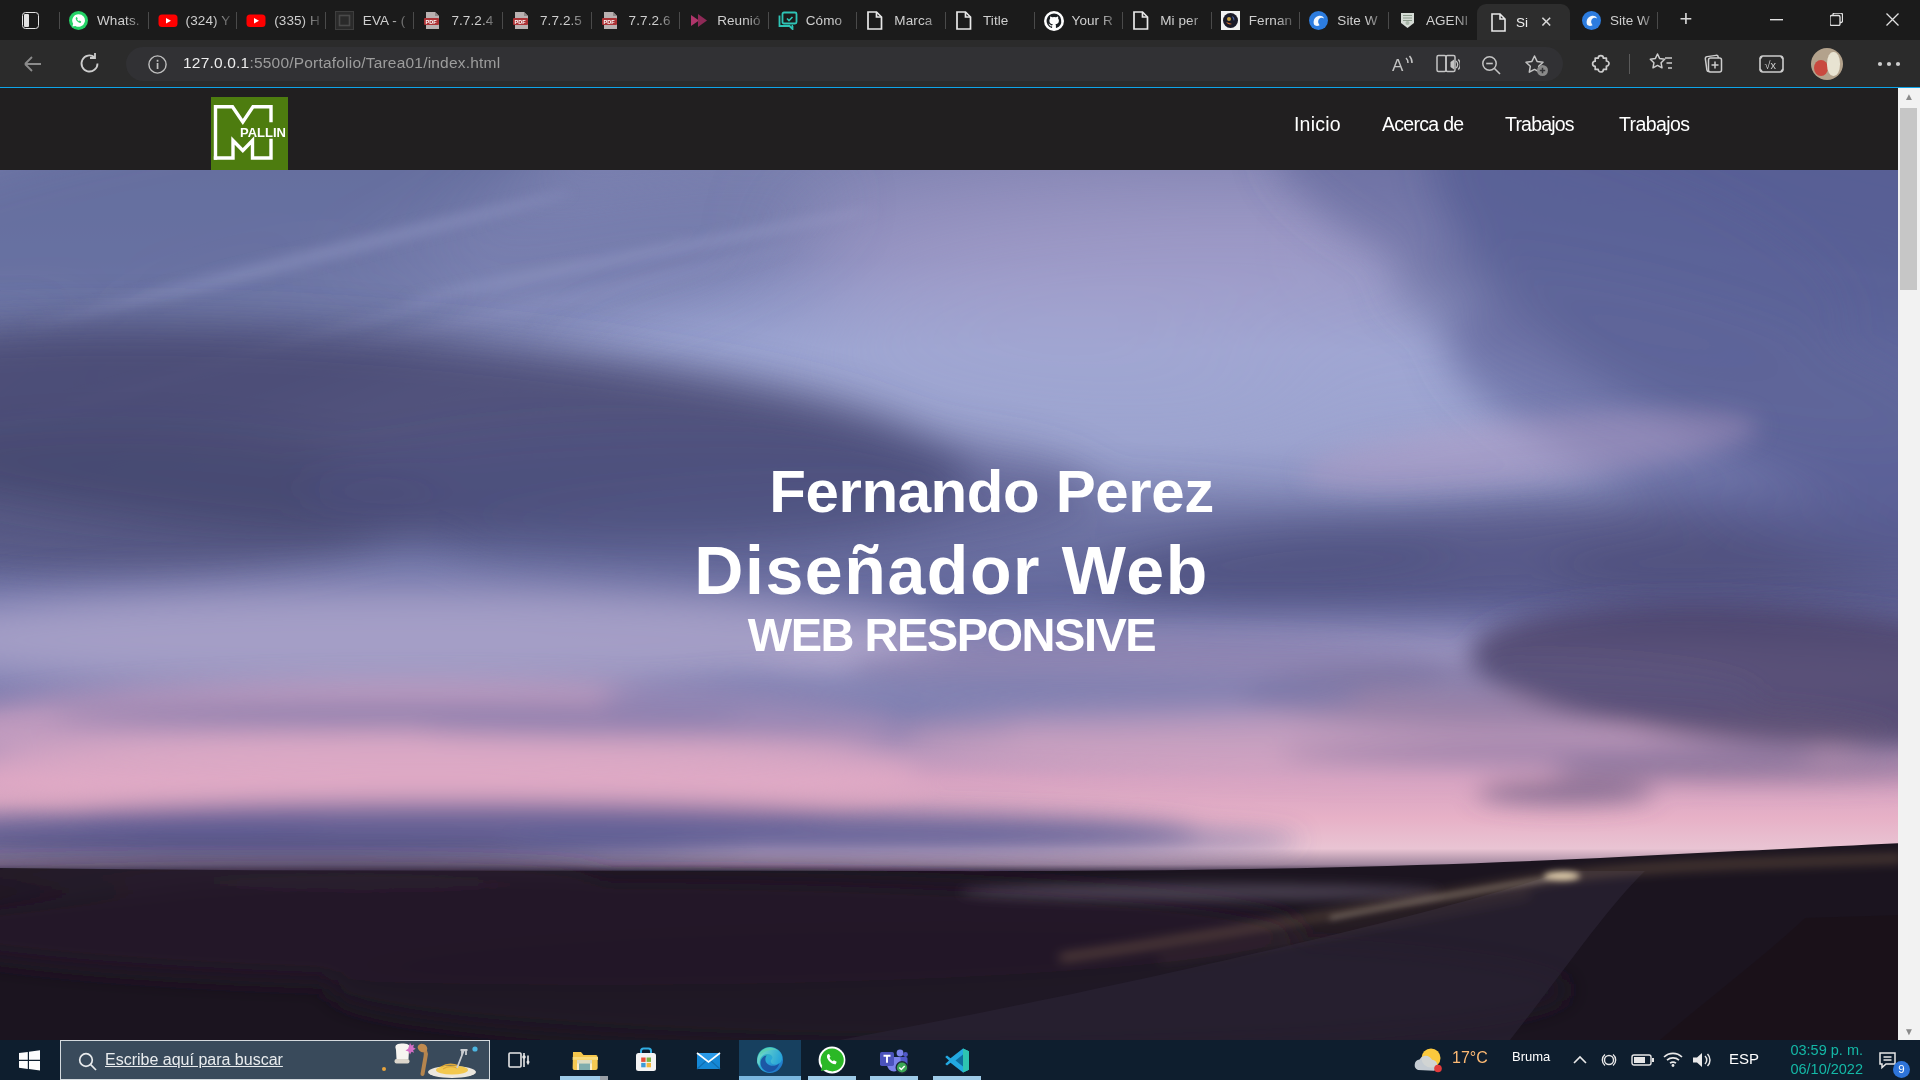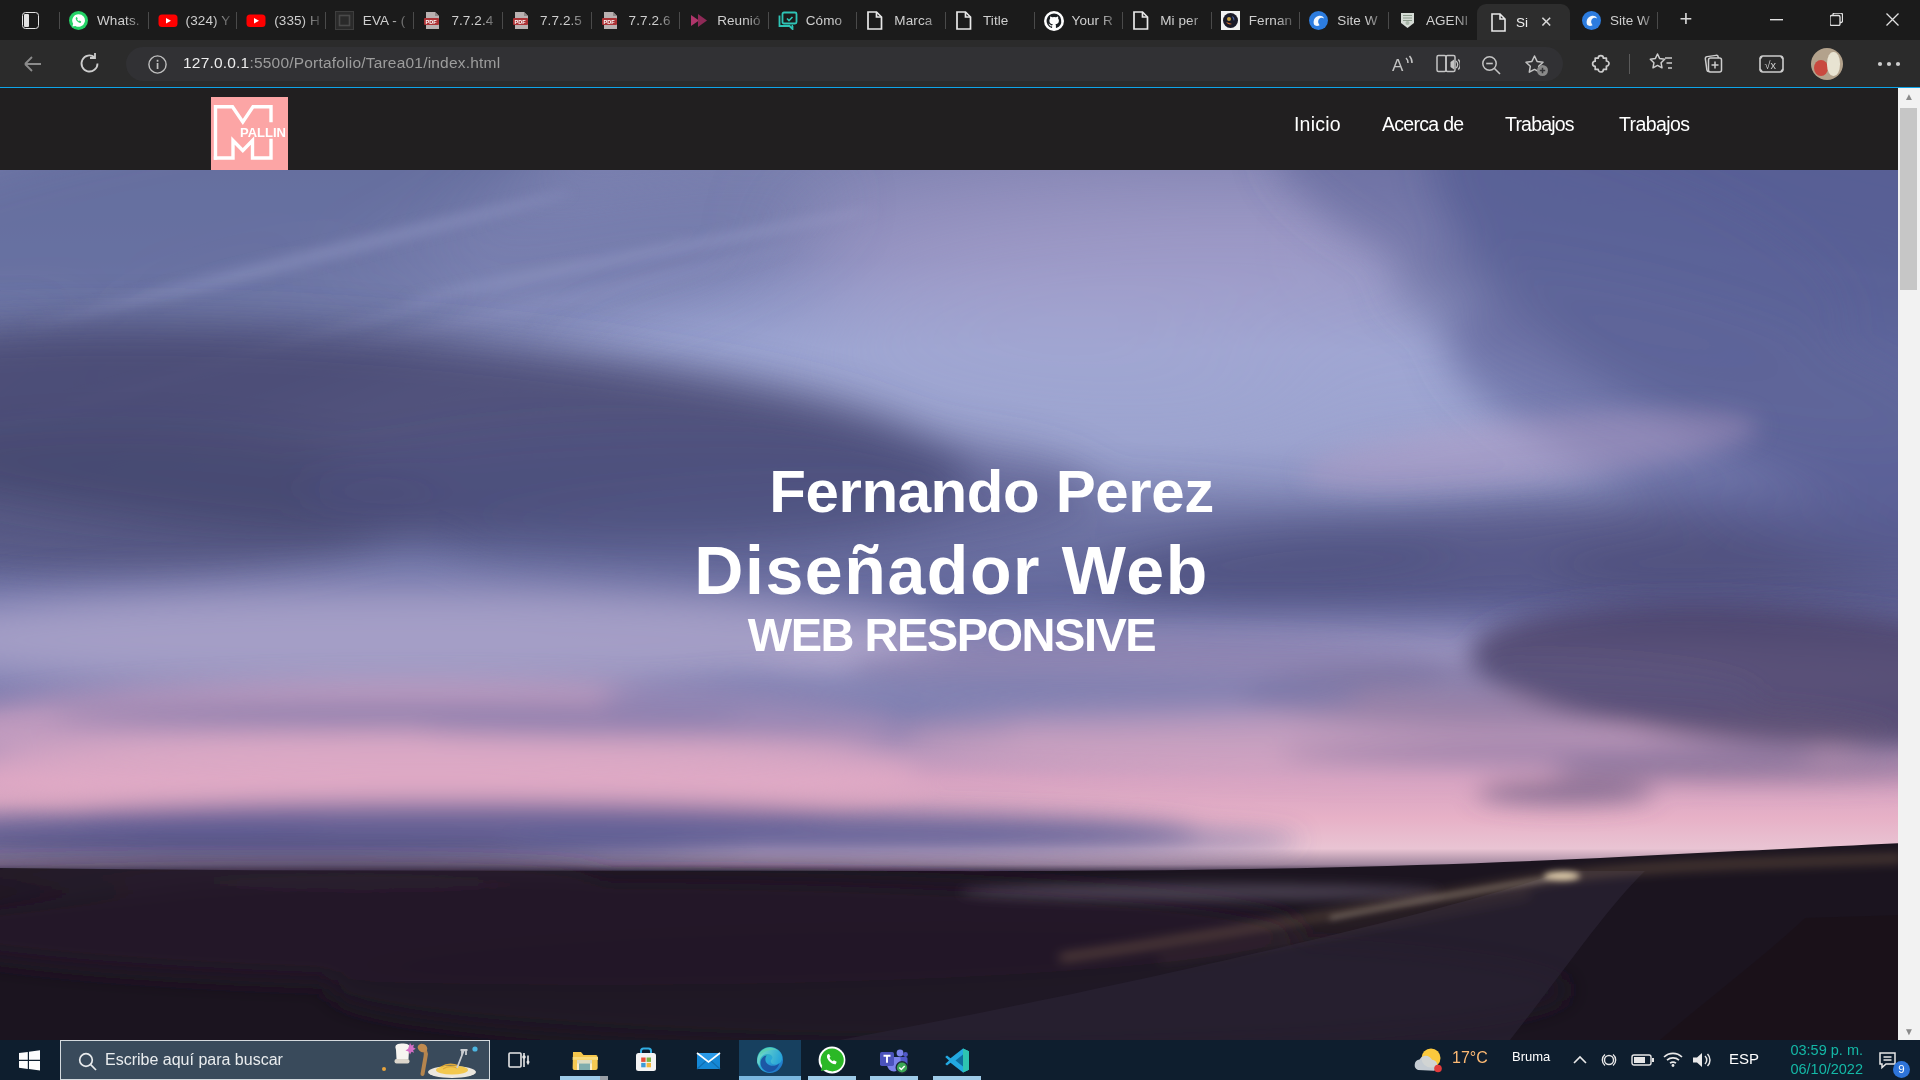--- a/index.html
+++ b/index.html
@@ -26,35 +26,35 @@
 .winbtn { position:absolute; top:0; width:46px; height:38px; color:#e2e2e2; display:flex; align-items:center; justify-content:center; }
 
 #toolbar { position:absolute; top:40px; left:0; width:1920px; height:48px; background:#2b2b2b; border-bottom:1px solid #0ea5e9; }
 #pill { position:absolute; left:126px; top:7px; width:1437px; height:34px; background:#313134; border-radius:17px; }
 #urltext { position:absolute; left:57px; top:7px; font-size:15.5px; color:#9d9d9d; letter-spacing:0.2px; }
 #urltext b { color:#ececec; font-weight:normal; }
 .tbicon { position:absolute; top:0; }
 
 #page { position:absolute; top:88px; left:0; width:1903px; height:952px; overflow:hidden; background:#211f20; }
 #siteheader { position:absolute; top:0; left:0; width:1903px; height:82px; background:#211f20; }
-#logo { position:absolute; left:211px; top:9px; width:77px; height:73px; background:#fca5a5; }
+#logo { position:absolute; left:211px; top:9px; width:77px; height:73px; background:#4d7c0f; }
 #siteheader a { position:absolute; top:25px; color:#fff; font-size:19.5px; text-decoration:none; }
 #hero { position:absolute; top:82px; left:0; width:1903px; height:870px; }
 #herotext { position:absolute; top:82px; left:0; width:1903px; text-align:center; color:#fff; }
 #ht1 { position:absolute; top:287px; width:100%; font-size:60px; font-weight:bold; letter-spacing:-0.4px;margin-left:40px; }
 #ht2 { position:absolute; top:361px; width:100%; font-size:68px; font-weight:bold; letter-spacing:1.6px; }
 #ht3 { position:absolute; top:437px; width:100%; font-size:47px; font-weight:bold; letter-spacing:-1.5px; }
 
 #scrollbar { position:absolute; top:88px; left:1898px; width:22px; height:952px; background:#f2f2f2; }
 #sthumb { position:absolute; top:20px; left:2px; width:17px; height:182px; background:#c6c6c6; }
 .sarrow { position:absolute; left:0; width:22px; height:17px; color:#8a8a8a; font-size:10px; text-align:center; line-height:17px; }
 
 #taskbar { position:absolute; top:1040px; left:0; width:1920px; height:40px; background:#0e1e2e; }
 #searchbox { position:absolute; left:60px; top:0px; width:430px; height:40px; background:#394a5b; border:1px solid #d4d9dd; display:flex; align-items:center; }
-#searchbox .stext { color:#e9ecee; font-size:16px; margin-left:44px; }
+#searchbox .stext { color:#e9ecee; font-size:16px; margin-left:44px;text-decoration:underline; }
 .tbslot { position:absolute; top:0; width:48px; height:40px; display:flex; align-items:center; justify-content:center; }
 .underline { position:absolute; bottom:0; height:4px; background:#9ecbe8; }
 #clock { color:#14b8a6; font-size:14.5px; text-align:right; line-height:19px; }
 </style>
 </head>
 <body>
 <div id="screen">
 
   <div id="tabbar">
     <div class="tabactions"></div>

